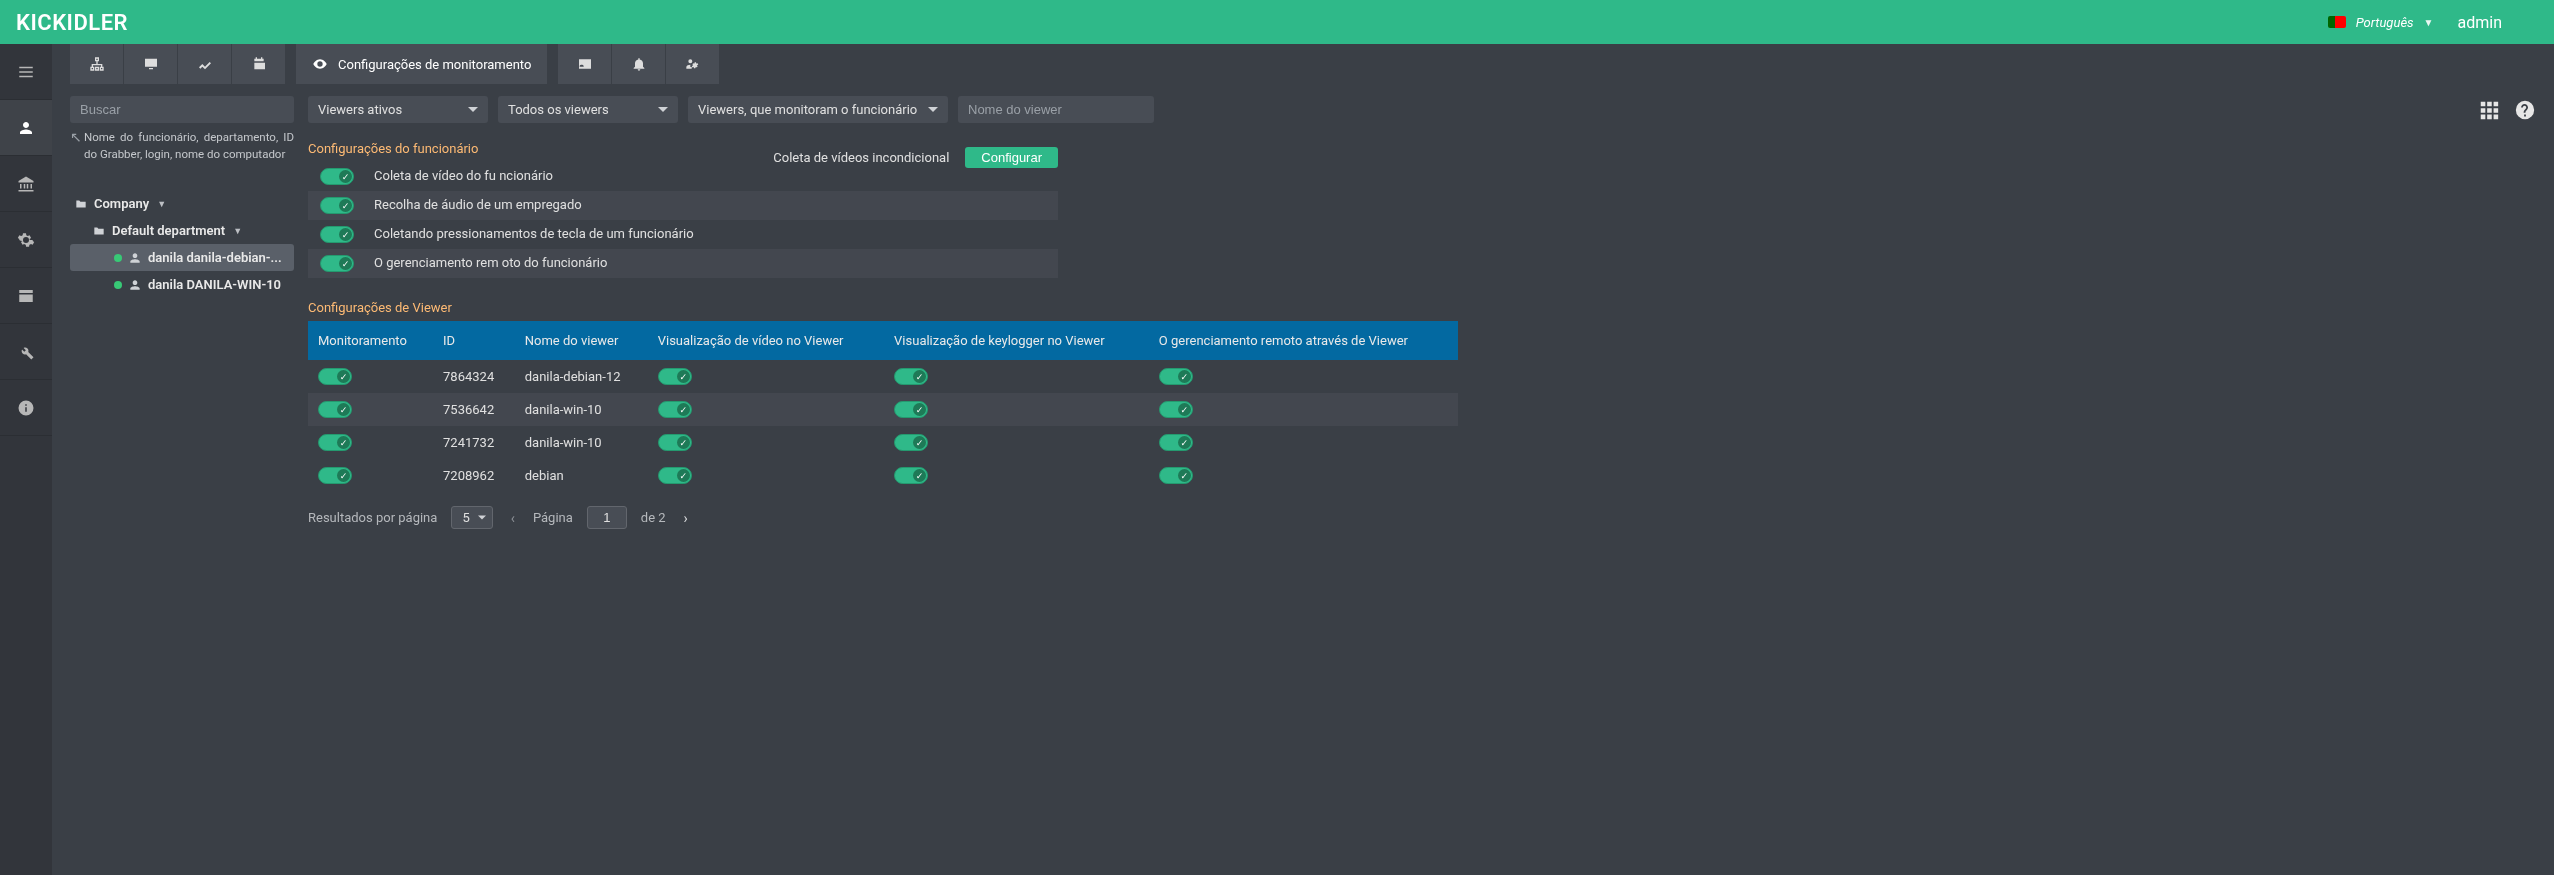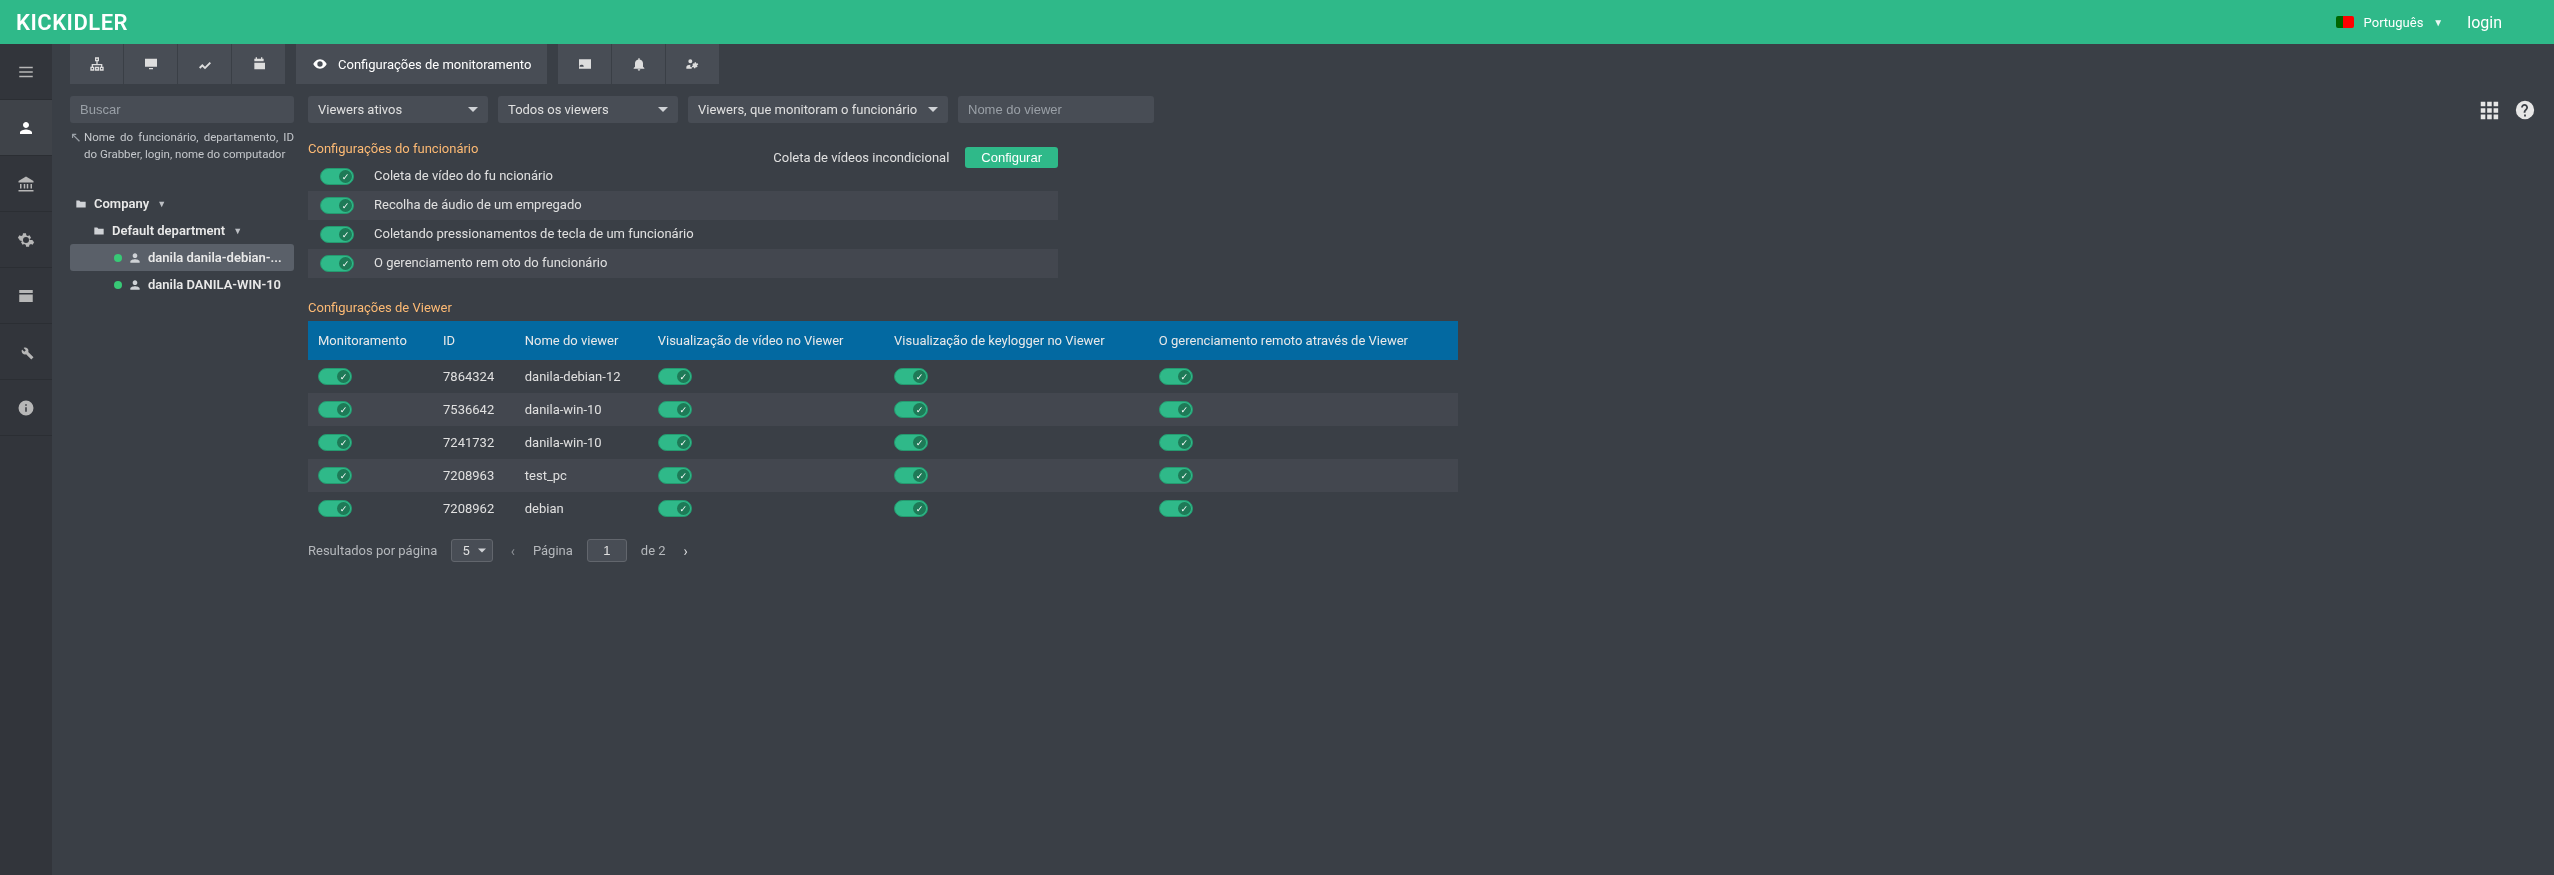--- a/index.html
+++ b/index.html
@@ -28,20 +28,21 @@
   display: flex;
   align-items: center;
   gap: 18px;
 }
 .lang-select {
   display: flex;
   align-items: center;
   gap: 10px;
   color: #fff;
   cursor: pointer;
+  font-style: italic;
 }
 .flag {
   width: 18px;
   height: 12px;
   background: linear-gradient(to right, #006600 40%, #ff0000 40%);
   border-radius: 2px;
   position: relative;
 }
 .lang-caret { font-size: 10px; color: #fff; opacity: 0.9; }
 .topbar-icon {
@@ -353,21 +354,21 @@
   <div class="topbar-right">
     <div class="lang-select">
       <span class="flag"></span>
       <span>Português</span>
       <span class="lang-caret">▼</span>
     </div>
     <div class="topbar-icon">
       <svg viewBox="0 0 24 24">
           <path d="M12 12c2.2 0 4-1.8 4-4s-1.8-4-4-4-4 1.8-4 4 1.8 4 4 4zm0 2c-2.7 0-8 1.3-8 4v2h16v-2c0-2.7-5.3-4-8-4z"></path>
         </svg>
-      <span>login</span>
+      <span>admin</span>
     </div>
     <div class="topbar-icon">
       <svg viewBox="0 0 24 24">
           <path d="M16 17v-3H9v-4h7V7l5 5-5 5zM14 2H4c-1.1 0-2 .9-2 2v16c0 1.1.9 2 2 2h10v-2H4V4h10V2z"></path>
         </svg>
     </div>
     <div class="topbar-icon">
       <svg viewBox="0 0 24 24">
           <path d="M7 14H5v5h5v-2H7v-3zm-2-4h2V7h3V5H5v5zm12 7h-3v2h5v-5h-2v3zM14 5v2h3v3h2V5h-5z"></path>
         </svg>
@@ -600,36 +601,20 @@
                 <td class="center">
                   <div class="toggle"></div>
                 </td>
                 <td class="center">
                   <div class="toggle"></div>
                 </td>
                 <td class="center">
                   <div class="toggle"></div>
                 </td>
               </tr>
-              <tr class="alt">
-                <td class="center">
-                  <div class="toggle"></div>
-                </td>
-                <td>7208963</td>
-                <td>test_pc</td>
-                <td class="center">
-                  <div class="toggle"></div>
-                </td>
-                <td class="center">
-                  <div class="toggle"></div>
-                </td>
-                <td class="center">
-                  <div class="toggle"></div>
-                </td>
-              </tr>
               <tr>
                 <td class="center">
                   <div class="toggle"></div>
                 </td>
                 <td>7208962</td>
                 <td>debian</td>
                 <td class="center">
                   <div class="toggle"></div>
                 </td>
                 <td class="center">

